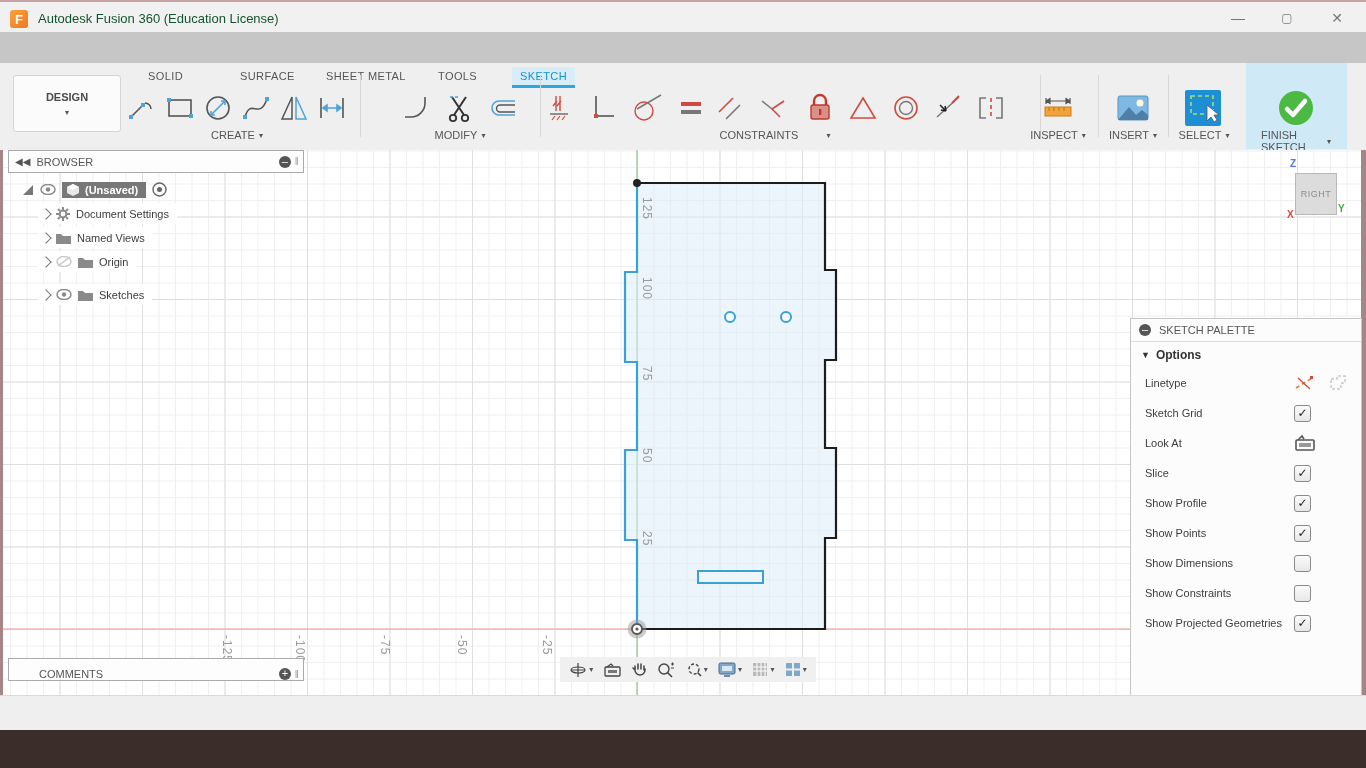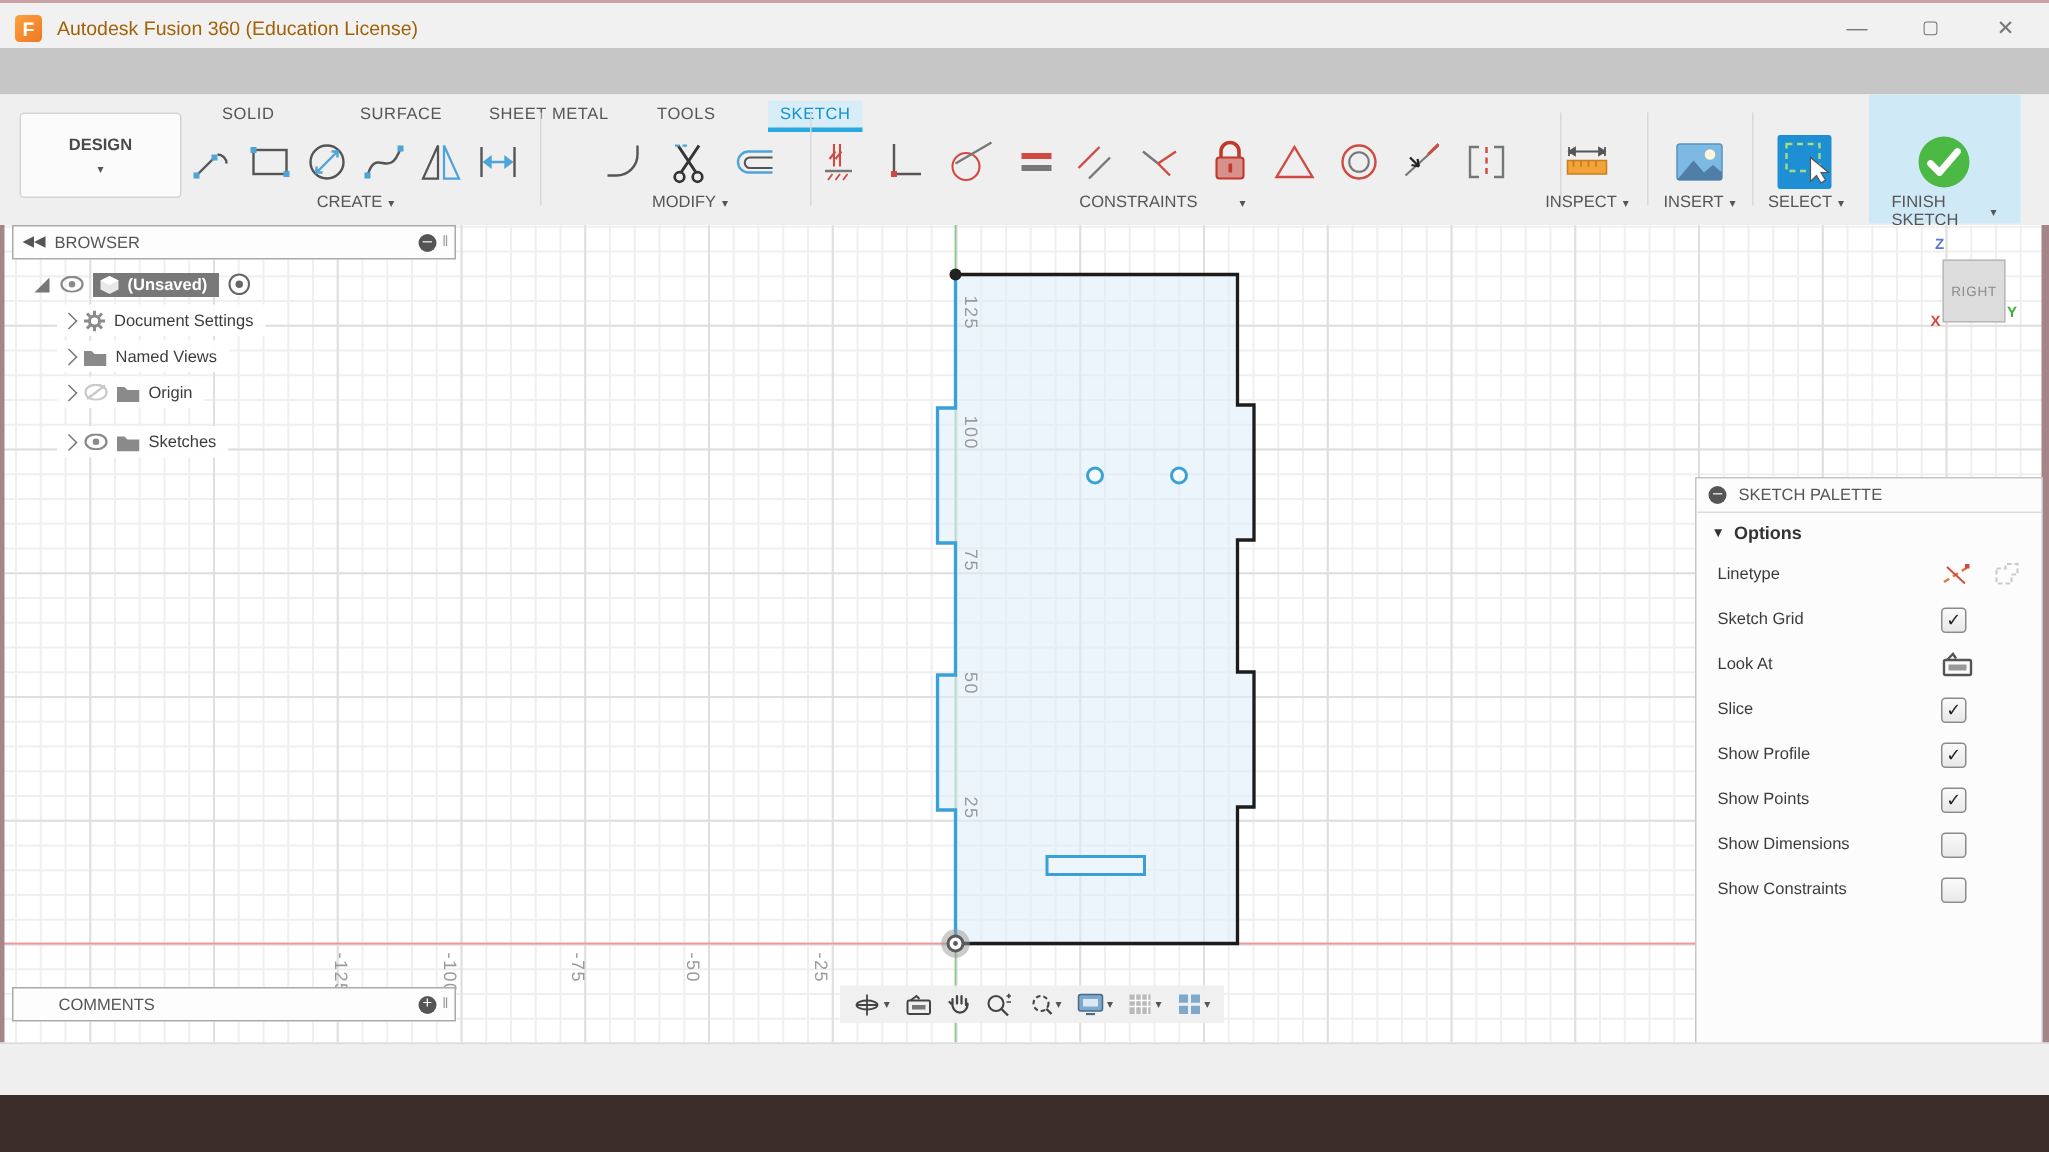--- a/index.html
+++ b/index.html
@@ -5,21 +5,21 @@
   html,body{margin:0;padding:0;background:#000;}
   #root{position:relative;width:1366px;height:768px;overflow:hidden;
         font-family:"Liberation Sans","DejaVu Sans",sans-serif;background:#fff;
         -webkit-font-smoothing:antialiased;}
   .abs{position:absolute;}
   
   #titlebar{left:0;top:0;width:1366px;height:32px;background:#f2f1f1;border-top:2px solid #c9a3a3;}
   #fusion-logo{left:10px;top:8px;width:18px;height:18px;border-radius:3px;
      background:linear-gradient(135deg,#f9a23c,#ef7724);color:#fff;font-weight:bold;
      font-size:13px;display:flex;align-items:center;justify-content:center;}
-  #title-text{left:38px;top:9px;font-size:13px;color:#a16207;}
+  #title-text{left:38px;top:9px;font-size:13px;color:#14532d;}
   .winbtn{top:6px;width:30px;height:20px;color:#777;font-size:14px;display:flex;align-items:center;justify-content:center;}
   
   #tabbar{left:0;top:32px;width:1366px;height:31px;background:#c7c6c6;}
   .qat{top:37px;width:24px;height:22px;color:#3f3f3f;font-size:16px;display:flex;align-items:center;justify-content:center;}
   .caret{font-size:8px;color:#555;}
   .doc-tab{top:32px;height:31px;display:flex;align-items:center;justify-content:center;gap:6px;font-size:12px;color:#555;}
   #tab1{left:195px;width:478px;background:#c2c1c1;border-right:1px solid #b3b3b3;}
   #tab2{left:674px;width:478px;background:#f6f6f6;color:#3c3c3c;}
   .tab-close{color:#777;font-size:13px;margin-left:14px;}
   .cube-ico{width:14px;height:12px;}
@@ -69,21 +69,21 @@
   #palette-hdr{height:22px;border-bottom:1px solid #ddd;display:flex;align-items:center;font-size:11px;color:#555;padding:0 8px;gap:8px;}
   #options-row{height:26px;display:flex;align-items:center;font-size:12px;font-weight:bold;color:#333;padding:0 10px;gap:6px;}
   .prow{height:30px;display:flex;align-items:center;font-size:11px;color:#3c3c3c;padding-left:14px;position:relative;}
   .pctl{position:absolute;left:163px;display:flex;gap:12px;align-items:center;}
   .cb{width:15px;height:15px;border:1px solid #8a8a8a;border-radius:3px;background:linear-gradient(#fafafa,#e8e8e8);
       display:flex;align-items:center;justify-content:center;font-size:12px;color:#222;}
   .cb.on::after{content:"✓";font-weight:bold;}
   #finish-btn{left:1284px;top:710px;width:80px;height:20px;background:#fdfdfd;border:1px solid #9c9c9c;
      font-size:12px;color:#333;display:flex;align-items:center;justify-content:center;}
   
-  #comments{left:8px;top:658px;width:294px;height:21px;}
+  #comments{left:8px;top:658px;width:294px;height:21px;align-items:flex-end;}
   #navbar{left:560px;top:657px;width:248px;height:25px;background:rgba(240,239,239,.95);
      display:flex;align-items:center;justify-content:space-around;padding:0 4px;}
   .nav-ico{display:flex;align-items:center;gap:2px;color:#444;}
   
   #timeline{left:0;top:695px;width:1366px;height:35px;background:#f0efef;border-top:1px solid #dadada;}
   
   #taskbar{left:0;top:730px;width:1366px;height:38px;background:#3a2d2a;}
   .maroon{background:#a58585;}
 </style>
 </head>
@@ -570,20 +570,26 @@
       <span class="pctl">
           <span class="cb"></span>
         </span>
     </div>
     <div class="prow">
       <span>Show Constraints</span>
       <span class="pctl">
           <span class="cb"></span>
         </span>
     </div>
+    <div class="prow">
+      <span>Show Projected Geometries</span>
+      <span class="pctl">
+          <span class="cb on"></span>
+        </span>
+    </div>
   </div>
   <div class="abs" id="finish-btn">Finish Sketch</div>
 
   <div class="abs panel-hdr" id="comments">
     <span style="margin-left:30px;">COMMENTS</span>
     <span class="hdr-minus" style="background:#555;">+</span>
     <span class="grip">‖</span>
   </div>
 
   <div class="abs" id="navbar">

